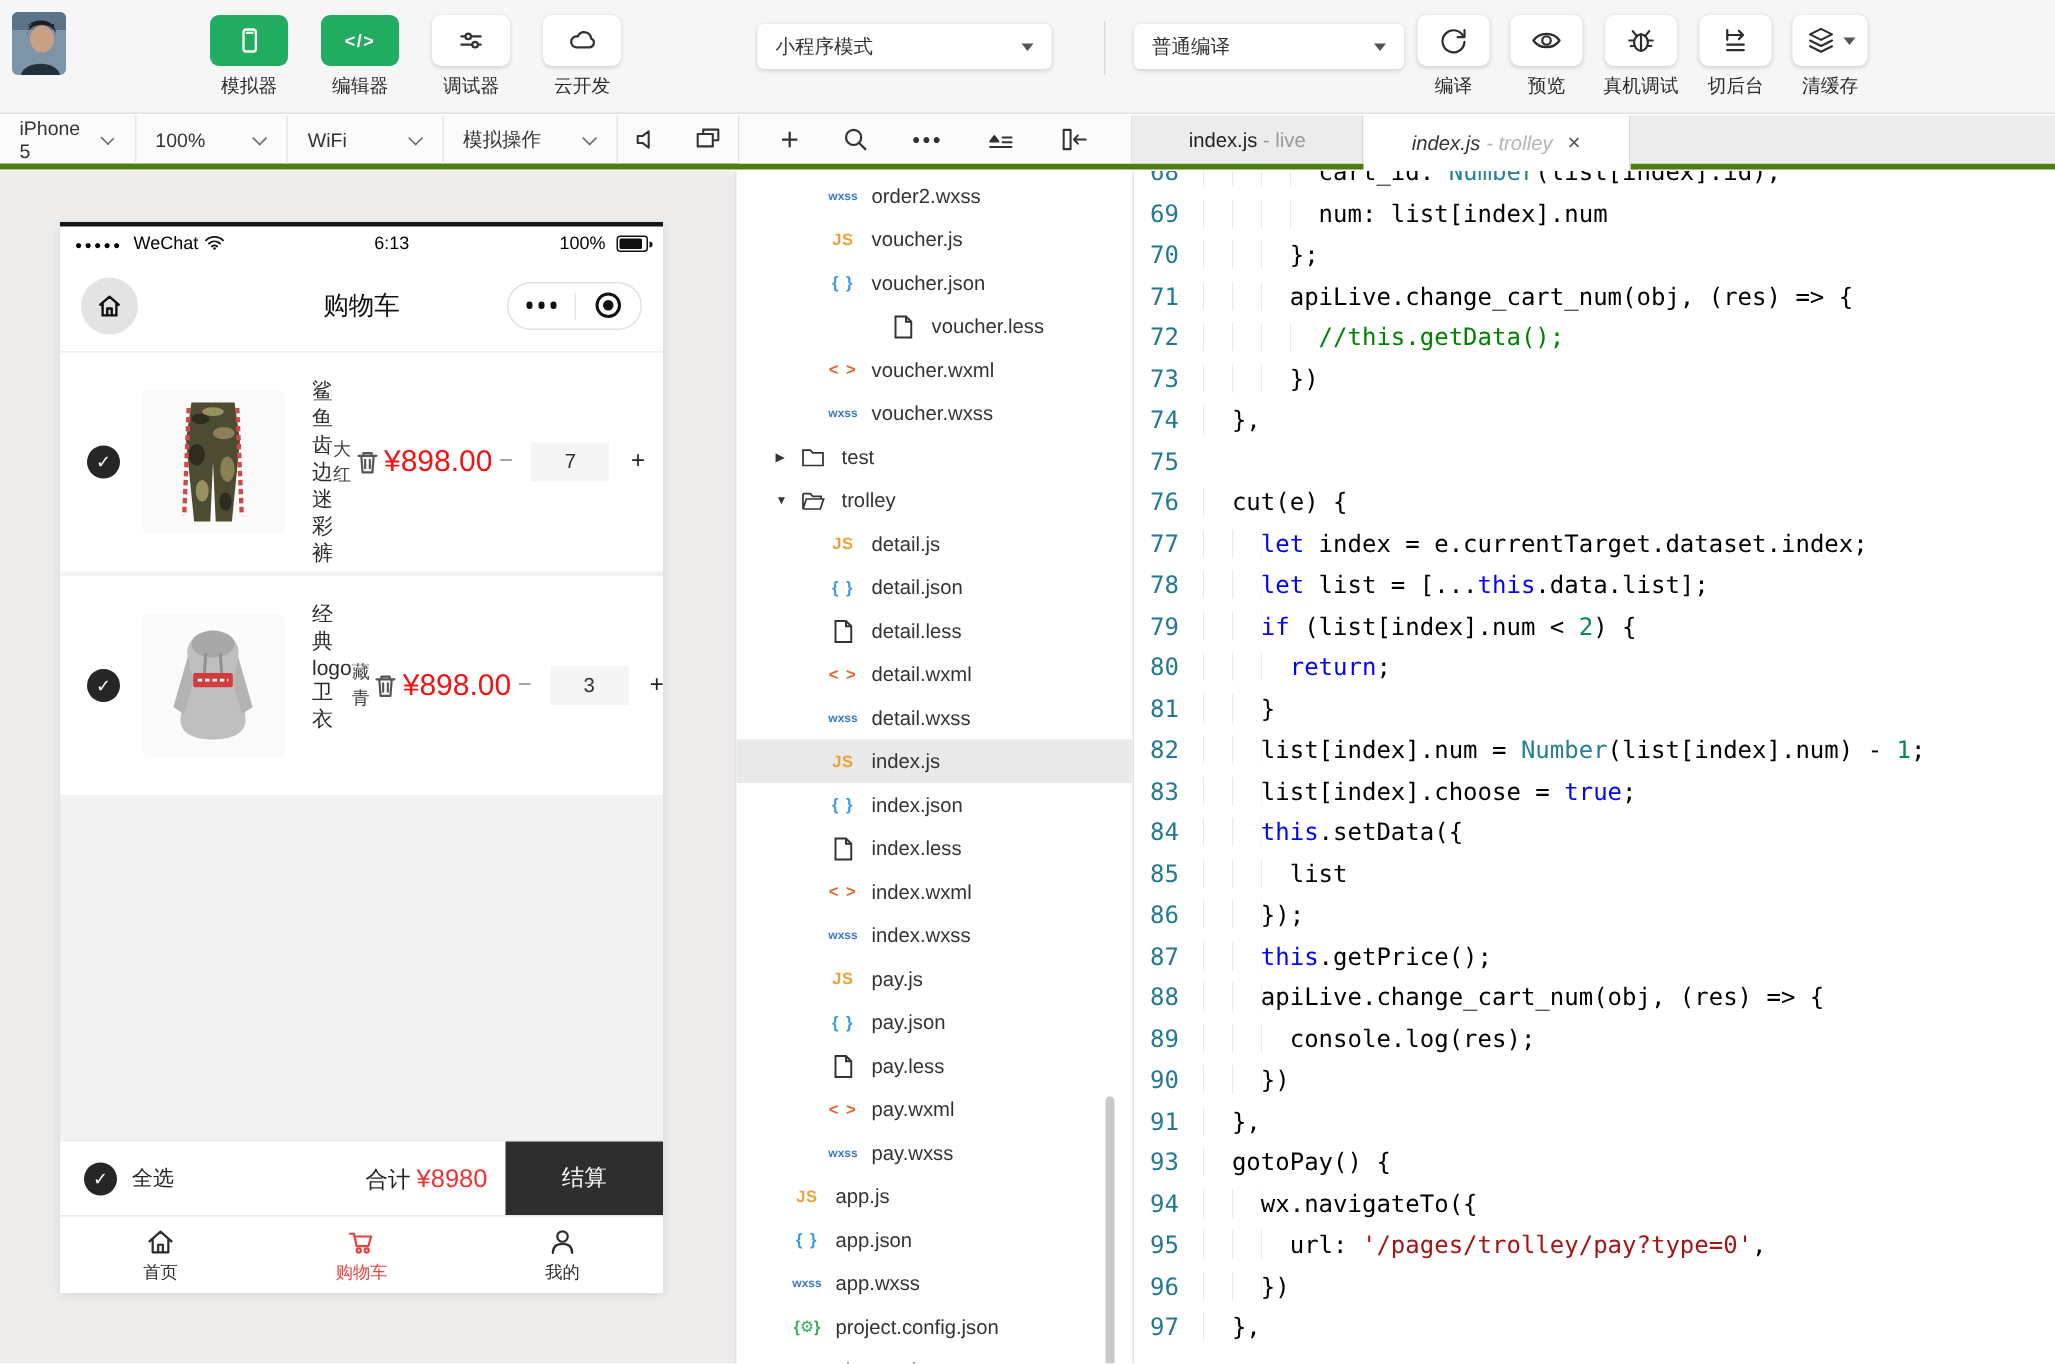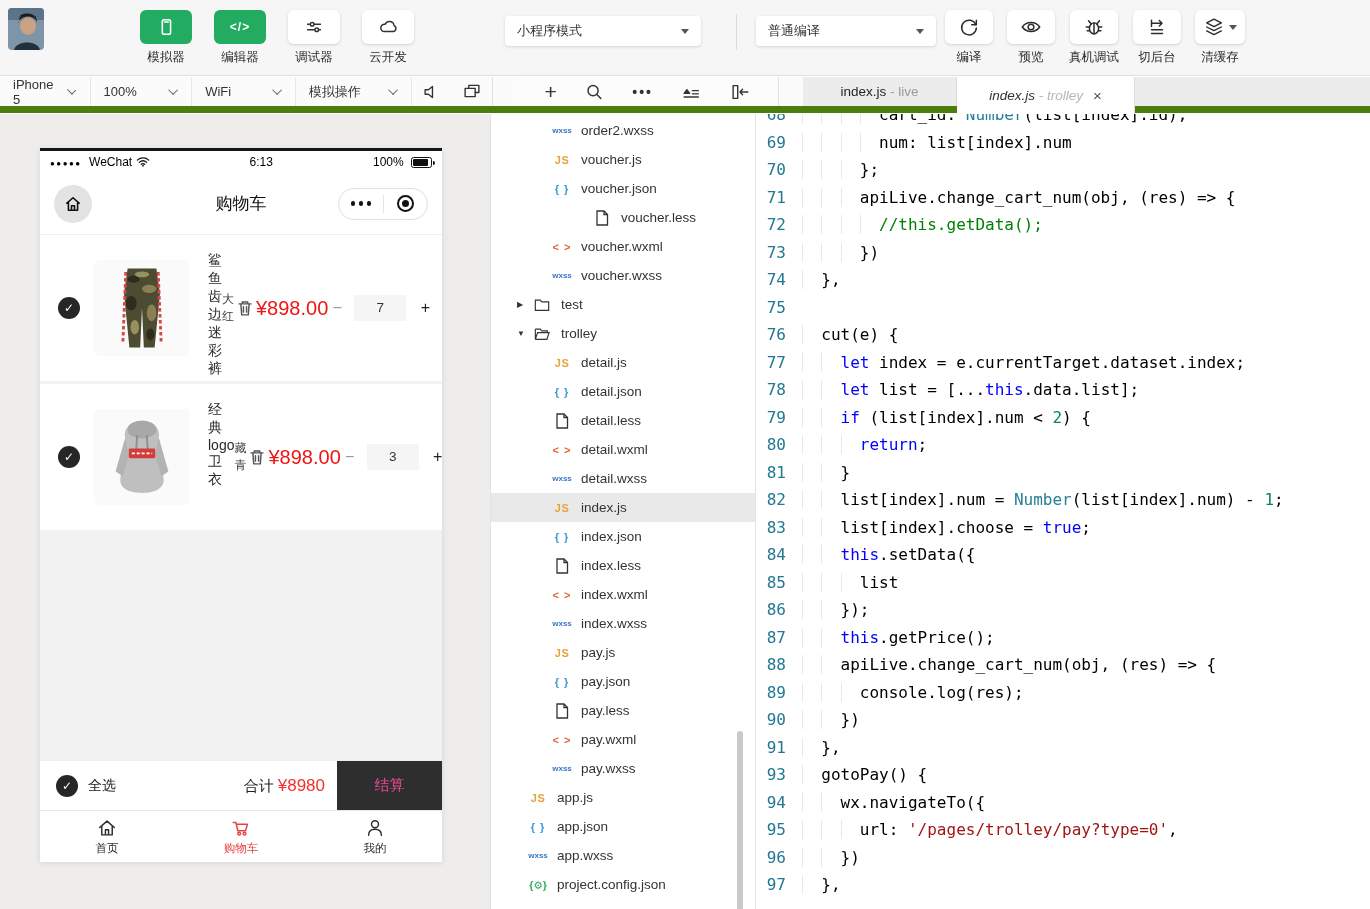--- a/index.html
+++ b/index.html
@@ -23,21 +23,21 @@
   .compile-select { left:756px; top:16px; width:180px; }
   .tri { width:0; height:0; border-left:4px solid transparent; border-right:4px solid transparent; border-top:5px solid #555; }
   .vdiv { position:absolute; left:736px; top:14px; width:1px; height:36px; background:#dcdcdc; }
 
   .actions { position:absolute; left:945px; top:10px; display:flex; align-items:flex-start; }
   .action { display:flex; flex-direction:column; align-items:center; cursor:pointer; margin-right:14px; }
   .action .tile { height:34px; min-width:48px; background:#fff; border-radius:6px; box-shadow:0 1px 3px rgba(0,0,0,.15); display:flex; align-items:center; justify-content:center; color:#2c2c2c; gap:4px; padding:0 8px; }
   .action .lbl { font-size:12.5px; color:#2a2a2a; margin-top:5px; white-space:nowrap; }
 
   
-  .row2 { position:absolute; left:0; top:77px; width:1370px; height:36px; background:#fbfbfb; border-bottom:7px solid #4d7c0f; display:flex;gap:24px; }
+  .row2 { position:absolute; left:0; top:77px; width:1370px; height:36px; background:#fbfbfb; border-bottom:4px solid #4d7c0f; display:flex; }
   .device-bar { width:493px; display:flex; align-items:stretch; border-right:1px solid #e0e0e0; }
   .dcell { display:flex; align-items:center; justify-content:space-between; padding:0 13px; border-right:1px solid #e7e7e7; font-size:13px; color:#333; cursor:pointer; }
   .dcell.icon-cell { border-right:none; padding:0 9px; color:#444; }
   .chev { width:7px; height:7px; border-left:1.5px solid #666; border-bottom:1.5px solid #666; transform:rotate(-45deg) translateY(-2px); margin-left:14px; }
   .explorer-bar { width:262px; display:flex; align-items:center; justify-content:space-around; padding:0 14px; border-right:1px solid #e0e0e0; background:#fcfcfc; }
   .xicon { color:#333; cursor:pointer; display:flex; align-items:center; }
   .tabstrip { flex:1; background:#ececec; display:flex; }
   .tab { width:154px; display:flex; align-items:center; justify-content:center; gap:6px; font-size:13.5px; border-right:1px solid #dcdcdc; cursor:pointer; color:#1f1f1f; }
   .tab .suffix { color:#9a9a9a; }
   .tab.active { width:178px; background:#fff; font-style:italic; height:37px; position:relative; z-index:3; color:#333; }
@@ -83,21 +83,21 @@
   .st-qty { width:52px; height:26px; background:#f5f5f5; font-size:13.5px; color:#333; text-align:center; line-height:26px; margin-left:8px; }
   .st-plus { color:#222; font-size:16px; width:18px; text-align:center; margin-left:10px; cursor:pointer; }
   .trash { cursor:pointer; display:flex; }
 
   .checkout { height:50px; background:#fff; border-top:1px solid #ededed; display:flex; align-items:center; }
   .checkout .ckbox { margin-left:16px; }
   .selall { font-size:14px; color:#222; margin-left:10px; }
   .totals { margin-left:auto; display:flex; align-items:baseline; gap:4px; margin-right:12px; }
   .total-lbl { font-size:15px; color:#222; }
   .total-val { font-size:17px; color:#f23030; }
-  .paybtn { width:105px; height:50px; background:#2e2e2e; color:#ec4899; font-size:15px; display:flex; align-items:center; justify-content:center; cursor:pointer; }
+  .paybtn { width:105px; height:50px; background:#2e2e2e; color:#ffffff; font-size:15px; display:flex; align-items:center; justify-content:center; cursor:pointer; }
 
   .tabbar { height:52px; background:#fff; border-top:1px solid #e8e8e8; display:flex; }
   .tb-item { flex:1; display:flex; flex-direction:column; align-items:center; justify-content:center; gap:2px; color:#2c2c2c; cursor:pointer; }
   .tb-item .lbl { font-size:11.5px; }
   .tb-item.active { color:#e64340; }
 
   
   .trow { height:29px; display:flex; align-items:center; font-size:13.5px; color:#333; cursor:pointer; white-space:nowrap; }
   .trow.selected { background:#e9e9e9; }
   .arrow { width:12px; font-size:8px; color:#333; flex:none; }

